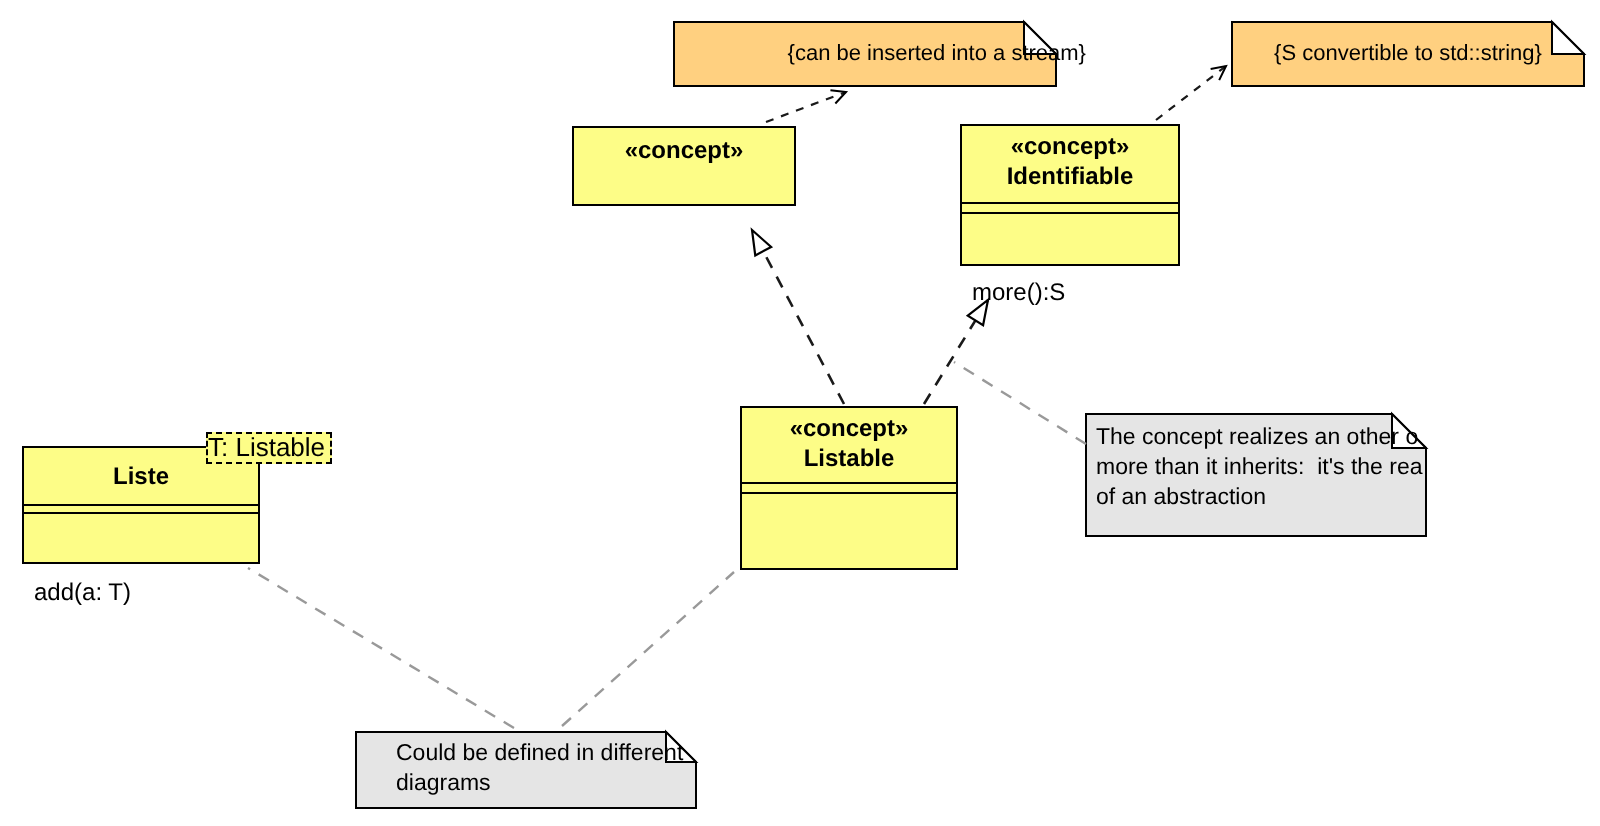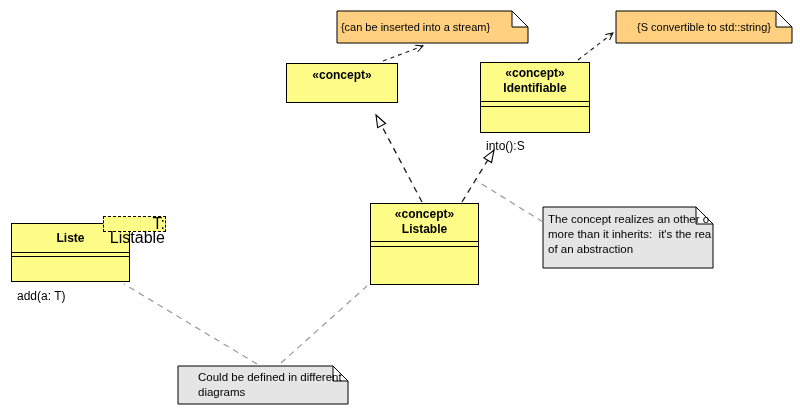--- a/index.html
+++ b/index.html
@@ -30,27 +30,27 @@
   #listable .hdr{height:34px;padding-top:3px;}
   #listable .attrs{height:5px;}
 
   #liste{left:11px;top:223px;width:119px;height:59px;}
   #liste .hdr{height:28px;line-height:28px;}
   #liste .attrs{height:4px;}
 
   #template-param{
     position:absolute;left:103px;top:216px;width:63px;height:16px;
     background:#FDFD87;border:1px dashed #000;box-sizing:border-box;
-    font-size:16px;line-height:14px;text-align:right;z-index:3;color:#000;
+    font-size:13px;line-height:14px;text-align:left;z-index:3;color:#000;
   }
 
   
   .note-text{position:absolute;z-index:2;color:#000;}
-  #note-stream-text{left:320px;top:11px;width:191px;height:32px;
-    line-height:32px;text-align:center;font-size:11px;}
+  #note-stream-text{left:352px;top:11px;width:191px;height:32px;
+    line-height:32px;text-align:right;font-size:11px;}
   #note-string-text{left:616px;top:11px;width:176px;height:32px;
     line-height:32px;text-align:center;font-size:11px;}
   #note-realization-text{left:543px;top:207px;width:170px;height:61px;
     padding:5px 0 0 5px;box-sizing:border-box;font-size:11.5px;line-height:15px;}
   #note-diagrams-text{left:178px;top:366px;width:170px;height:38px;
     padding:4px 0 0 20px;box-sizing:border-box;font-size:11.5px;line-height:15px;}
   .note-line{white-space:pre;overflow:hidden;}
 </style>
 </head>
 <body>
@@ -102,21 +102,21 @@
     </div>
   </div>
 
   <div class="uml-class" id="identifiable">
     <div class="hdr bordered">
       <div>«concept»</div>
       <div>Identifiable</div>
     </div>
     <div class="attrs"></div>
     <div class="ops">
-      <div>into():S</div>
+      <div>more():S</div>
     </div>
   </div>
 
   <div class="uml-class" id="listable">
     <div class="hdr bordered">
       <div>«concept»</div>
       <div>Listable</div>
     </div>
     <div class="attrs"></div>
     <div class="ops"></div>

